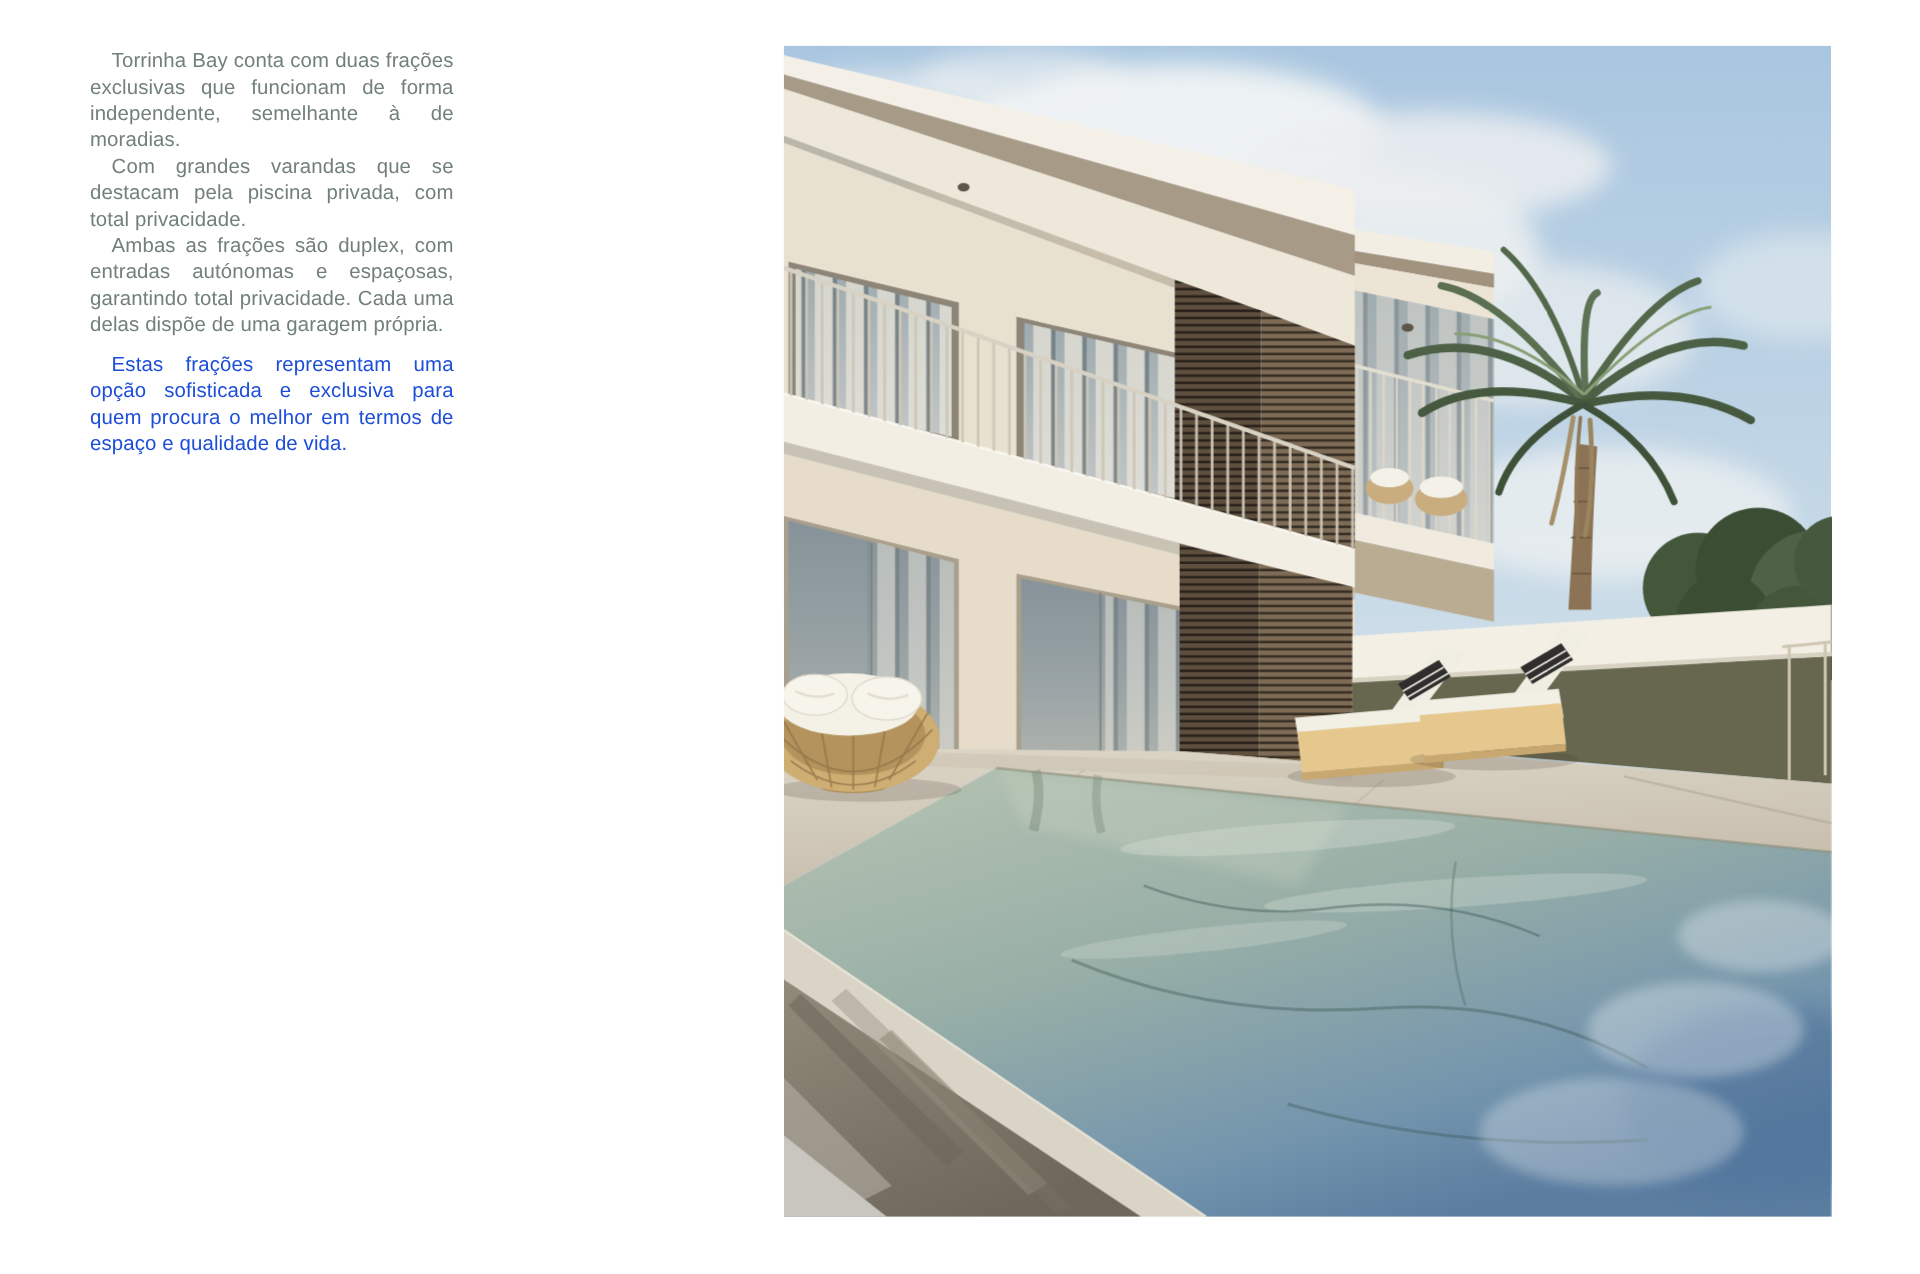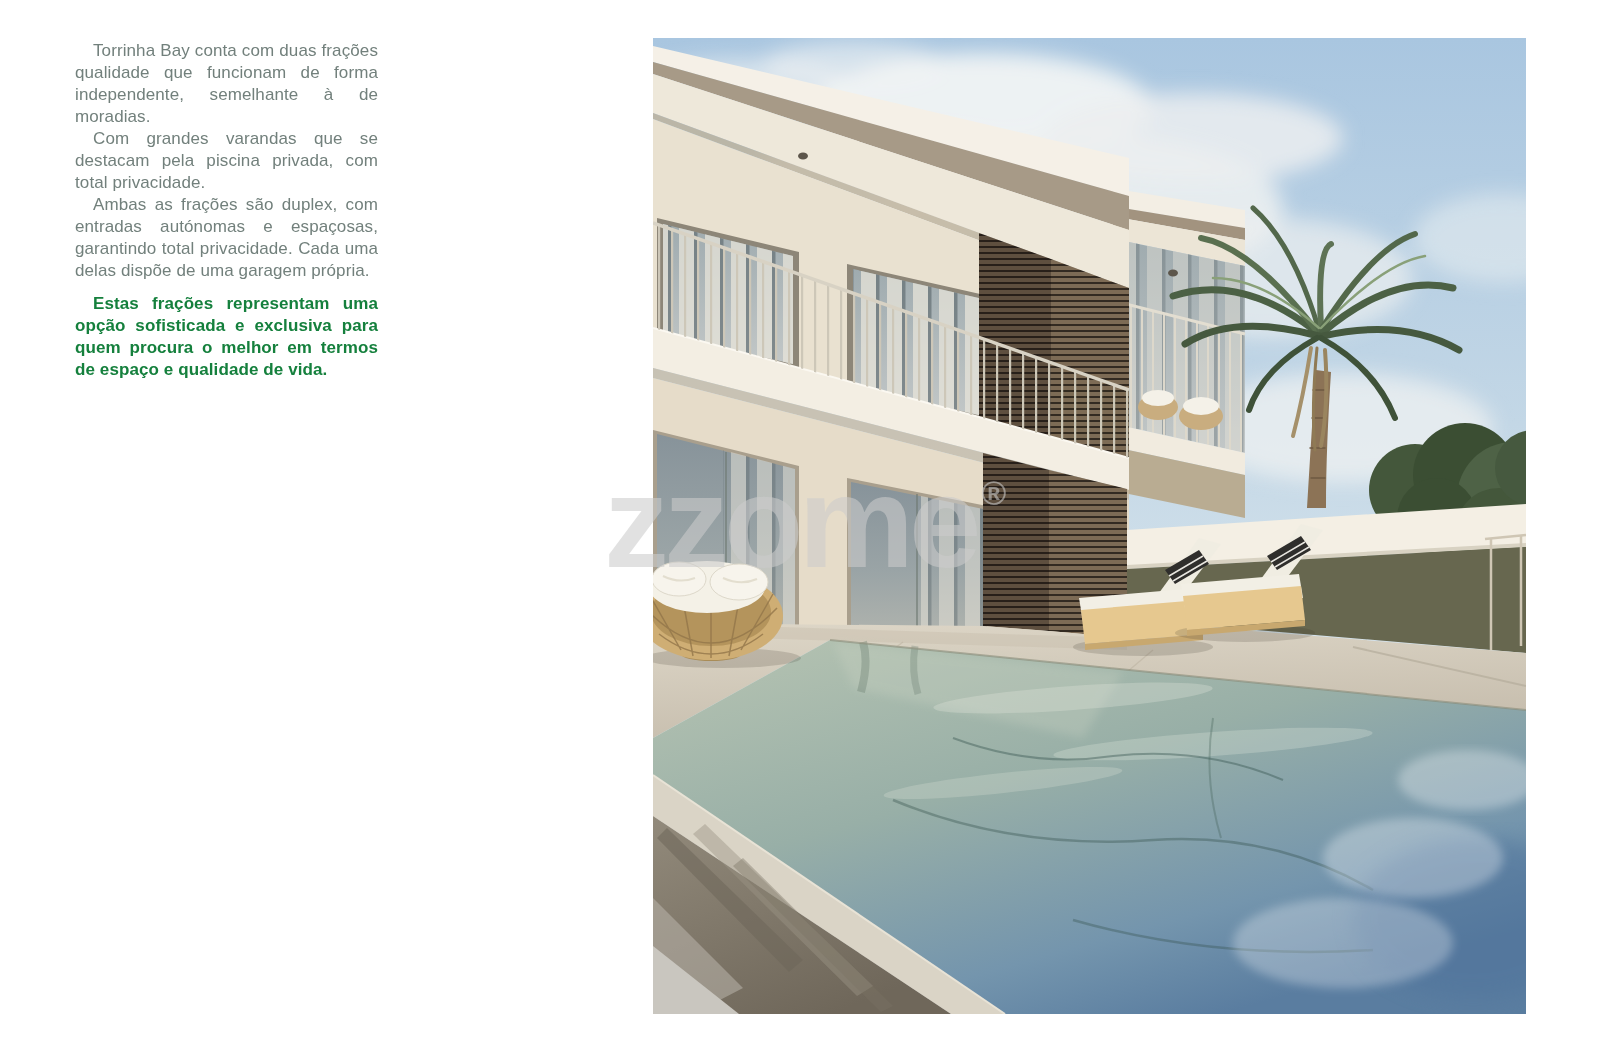--- a/index.html
+++ b/index.html
@@ -5,40 +5,40 @@
   html,body{margin:0;padding:0;}
   body{width:1600px;height:1062px;background:#ffffff;overflow:hidden;
        font-family:"Liberation Sans",sans-serif;}
   .page{position:relative;width:1600px;height:1062px;background:#ffffff;}
 
   
   .article{position:absolute;left:75px;top:40px;width:303px;
            font-size:17px;line-height:22px;color:#72807c;
            text-align:justify;letter-spacing:.1px;}
   .article p{margin:0;text-indent:18px;}
-  .article p.highlight{margin-top:11px;color:#15803d;font-weight:700;}
+  .article p.highlight{margin-top:11px;color:#1d4ed8;font-weight:400;}
 
   
   .photo{position:absolute;left:653px;top:38px;width:873px;height:976px;overflow:hidden;}
   .photo svg{display:block;}
 
   
   .watermark{position:absolute;left:604px;top:457px;z-index:5;
              font-family:"Liberation Sans",sans-serif;font-weight:700;
              font-size:130px;line-height:1;letter-spacing:-5px;
              color:rgba(203,203,203,.58);white-space:nowrap;pointer-events:none;}
   .watermark .reg{font-size:34px;letter-spacing:0;position:relative;top:-62px;margin-left:5px;}
 </style>
 </head>
 <body>
 
 <div class="page">
 
   <div class="article">
-    <p>Torrinha Bay conta com duas frações qualidade que funcionam de forma independente, semelhante à de moradias.</p>
+    <p>Torrinha Bay conta com duas frações exclusivas que funcionam de forma independente, semelhante à de moradias.</p>
     <p>Com grandes varandas que se destacam pela piscina privada, com total privacidade.</p>
     <p>Ambas as frações são duplex, com entradas autónomas e espaçosas, garantindo total privacidade. Cada uma delas dispõe de uma garagem própria.</p>
     <p class="highlight">Estas frações representam uma opção sofisticada e exclusiva para quem procura o melhor em termos de espaço e qualidade de vida.</p>
   </div>
 
   <div class="photo">
     <svg width="873" height="976" viewBox="0 0 873 976" xmlns="http://www.w3.org/2000/svg">
       <defs>
         <linearGradient id="skyG" x1="0" y1="0" x2="0" y2="1">
           <stop offset="0" stop-color="#a9c6e0"></stop>
@@ -280,15 +280,14 @@
         <polygon points="600,552 648,486 670,492 620,558" fill="#f0ede2"></polygon>
         <polygon points="614,518 648,498 658,512 624,532" fill="#2f2e2c"></polygon>
         <path d="M618,524 l34,-20 M622,529 l34,-20" stroke="#e8e6e0" stroke-width="1.5"></path>
         <polygon points="528,546 646,536 650,560 532,570" fill="#f2efe5"></polygon>
         <polygon points="530,558 648,548 652,582 534,592" fill="#e6c88f"></polygon>
         <polygon points="534,592 652,582 652,588 534,598" fill="#c8a86f"></polygon>
       </g>
     </svg>
   </div>
 
-  <div class="watermark"><span>zzome</span><span class="reg">®</span></div>
 
 </div>
 
 </body></html>

